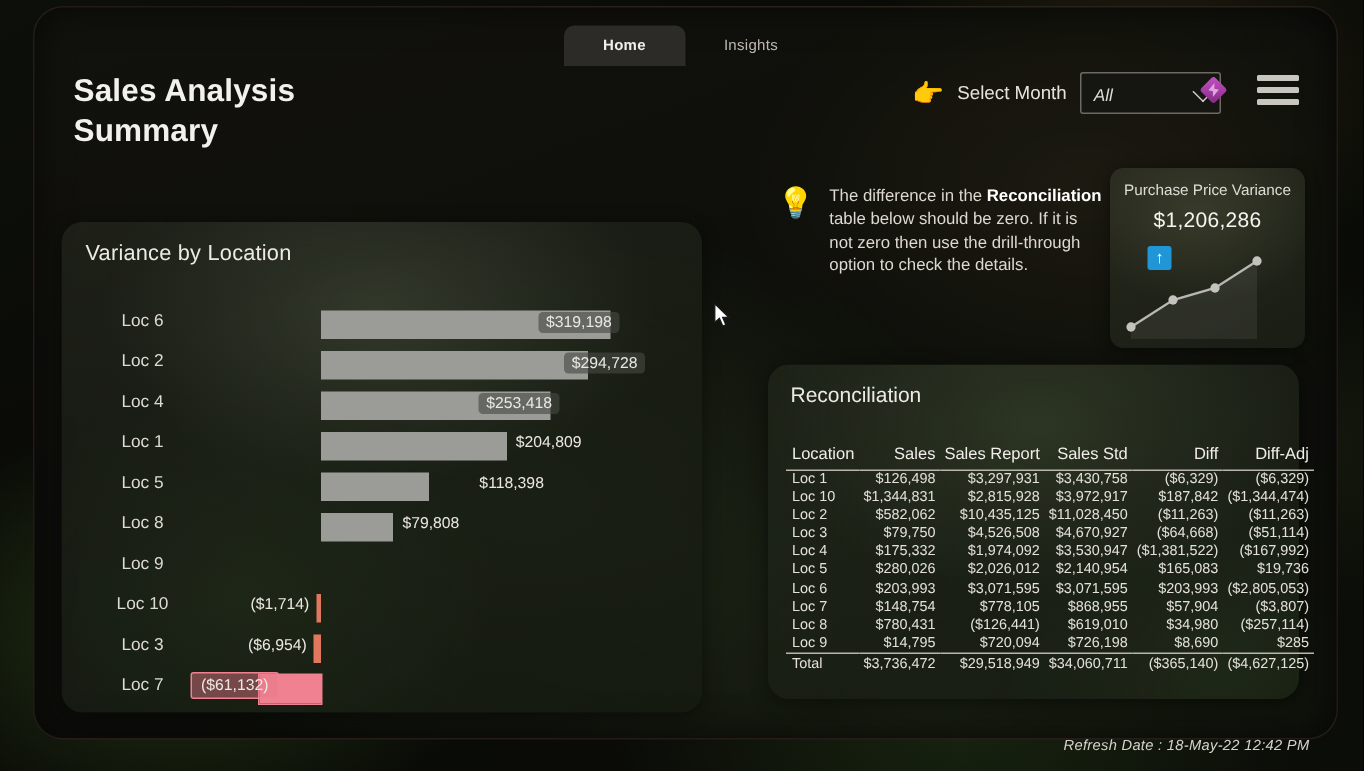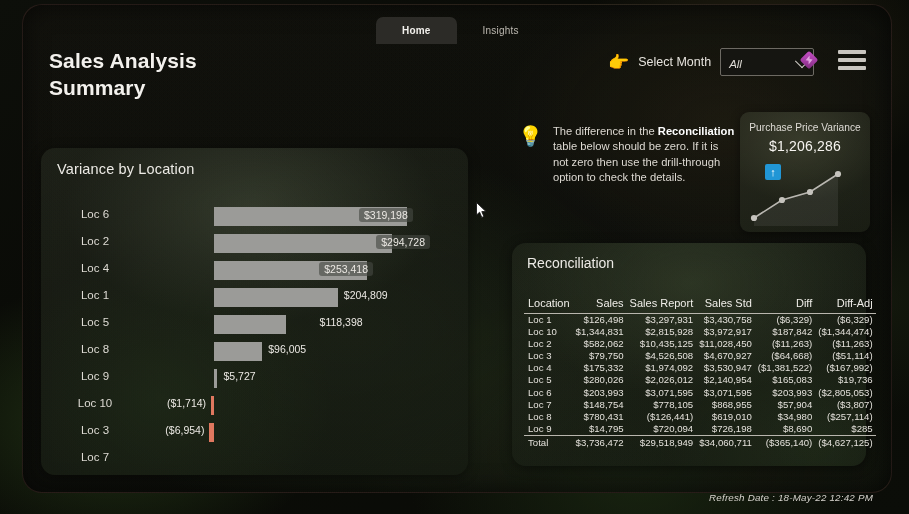--- a/index.html
+++ b/index.html
@@ -329,46 +329,46 @@
           <div class="bar-label">Loc 5</div>
           <div class="bar-track">
             <div class="bar-pos" style="left: 41px; width: 71.5882px;"></div>
             <div class="bar-val" style="left: 118.588px; margin-left: 28px;">$118,398</div>
           </div>
         </div>
         <div class="bar-row">
           <div class="bar-label">Loc 8</div>
           <div class="bar-track">
             <div class="bar-pos" style="left: 41px; width: 48.2551px;"></div>
-            <div class="bar-val" style="left: 95.2551px;">$96,005</div>
+            <div class="bar-val" style="left: 95.2551px;">$79,808</div>
           </div>
         </div>
         <div class="bar-row">
           <div class="bar-label">Loc 9</div>
-          <div class="bar-track">
-            <div class="bar-pos" style="left: 41px; width: 3.46278px;"></div>
-            <div class="bar-val" style="left: 50.4628px;">$5,727</div>
-          </div>
         </div>
         <div class="bar-row">
           <div class="bar-label">Loc 10</div>
           <div class="bar-track">
             <div class="bar-neg thin" style="left: 38px; width: 3px;"></div>
             <div class="bar-val" style="left: -6px;">($1,714)</div>
           </div>
         </div>
         <div class="bar-row">
           <div class="bar-label">Loc 3</div>
           <div class="bar-track">
             <div class="bar-neg thin" style="left: 36.3361px; width: 4.66391px;"></div>
             <div class="bar-val" style="left: -7.66391px;">($6,954)</div>
           </div>
         </div>
         <div class="bar-row">
           <div class="bar-label">Loc 7</div>
+          <div class="bar-track">
+            <div class="bar-neg" style="left: 0px; width: 41px; outline: rgb(239, 129, 144) solid 1.5px;"></div>
+            <div class="bar-val selected" style="left: -46px;">($61,132)</div>
+          </div>
         </div>
       </div>
   </div>
 
   <div id="tip-box">
     <span id="bulb-icon">💡</span>
     <div id="tip-text">
       <span>The difference in the </span><b>Reconciliation</b><span> table below should be zero. If it is not zero then use the drill-through option to check the details.</span>
     </div>
   </div>

